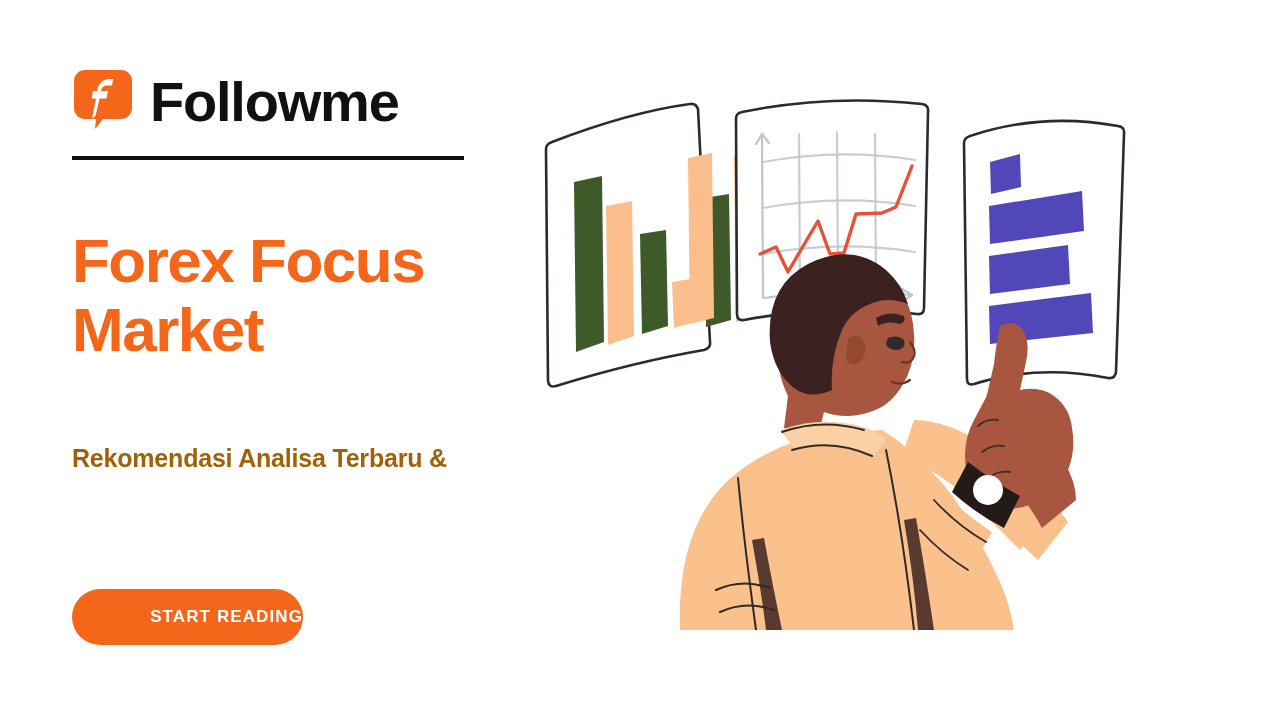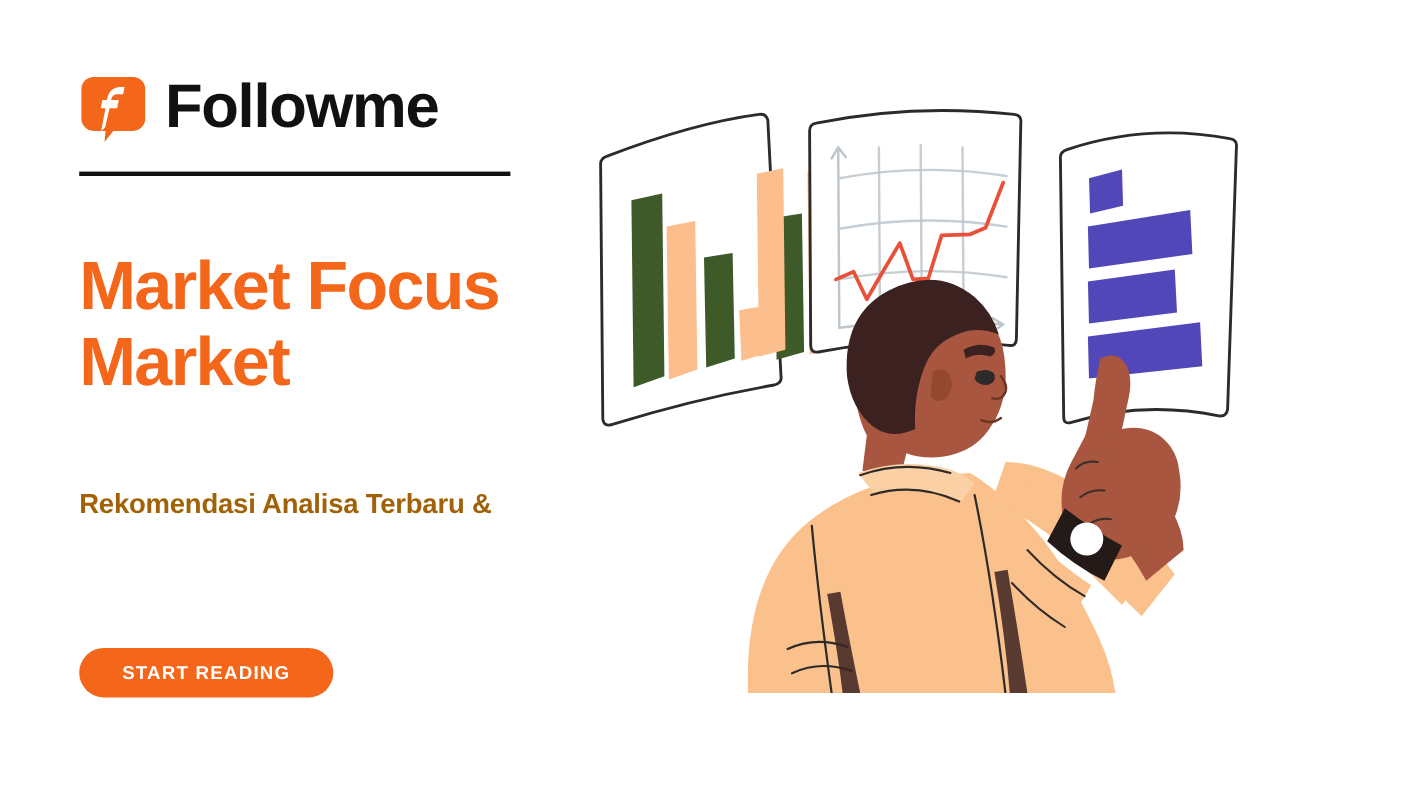--- a/index.html
+++ b/index.html
@@ -31,21 +31,21 @@
     position: relative;
     padding: 0;
     box-sizing: border-box;
   }
 
   .brand-row {
     position: absolute;
     left: 72px;
     top: 68px;
     display: flex;
-    align-items: flex-start;
+    align-items: flex-end;
     gap: 16px;
   }
 
   .brand-mark {
     width: 62px;
     height: 62px;
     position: relative;
     flex: 0 0 auto;
   }
 
@@ -94,31 +94,32 @@
     letter-spacing: -0.2px;
     font-family: "Liberation Sans", sans-serif;
     margin: 0;
   }
 
   .cta-button {
     position: absolute;
     left: 72px;
     top: 589px;
     width: 231px;
-    height: 45px;
+    height: 56px;
     border: none;
     border-radius: 28px;
     background: #F4661A;
     color: #ffffff;
     font-size: 17px;
     font-weight: 700;
     letter-spacing: 1.1px;
     cursor: pointer;
     font-family: "Liberation Sans", sans-serif;
     padding: 0;
+    text-align: right;
   }
 
   
   .right-col {
     width: 680px;
     height: 720px;
     position: relative;
   }
   .illustration {
     position: absolute;
@@ -140,21 +141,21 @@
         <svg width="62" height="62" viewBox="0 0 62 62" aria-hidden="true">
           <path d="M13 2 H49 A11 11 0 0 1 60 13 V40 A11 11 0 0 1 49 51 H31 L23 61 L24 51 H13 A11 11 0 0 1 2 40 V13 A11 11 0 0 1 13 2 Z" fill="#F4661A"></path>
           <path d="M38 11 C30 11 26 16 25.2 23 L21 23 L19.6 30.5 L23.9 30.5 L20 51 L23.6 47.6 L27.6 30.5 L34.5 30.5 L36 23 L29 23 C29.6 19.4 31.6 17.6 35.4 17.6 L40 17.6 L41.2 11 Z" fill="#ffffff"></path>
         </svg>
       </div>
       <div class="brand-wordmark">Followme</div>
     </div>
 
     <div class="brand-divider"></div>
 
-    <h1 class="headline"><span>Market Focus</span><br><span>Market</span></h1>
+    <h1 class="headline"><span>Forex Focus</span><br><span>Market</span></h1>
 
     <p class="subtitle"><span>Rekomendasi Analisa Terbaru &amp;</span><br></p>
 
     <button class="cta-button">START READING</button>
   </div>
 
   <div class="right-col">
     <div class="illustration">
       <svg width="640" height="540" viewBox="0 0 640 540" aria-hidden="true">
 

